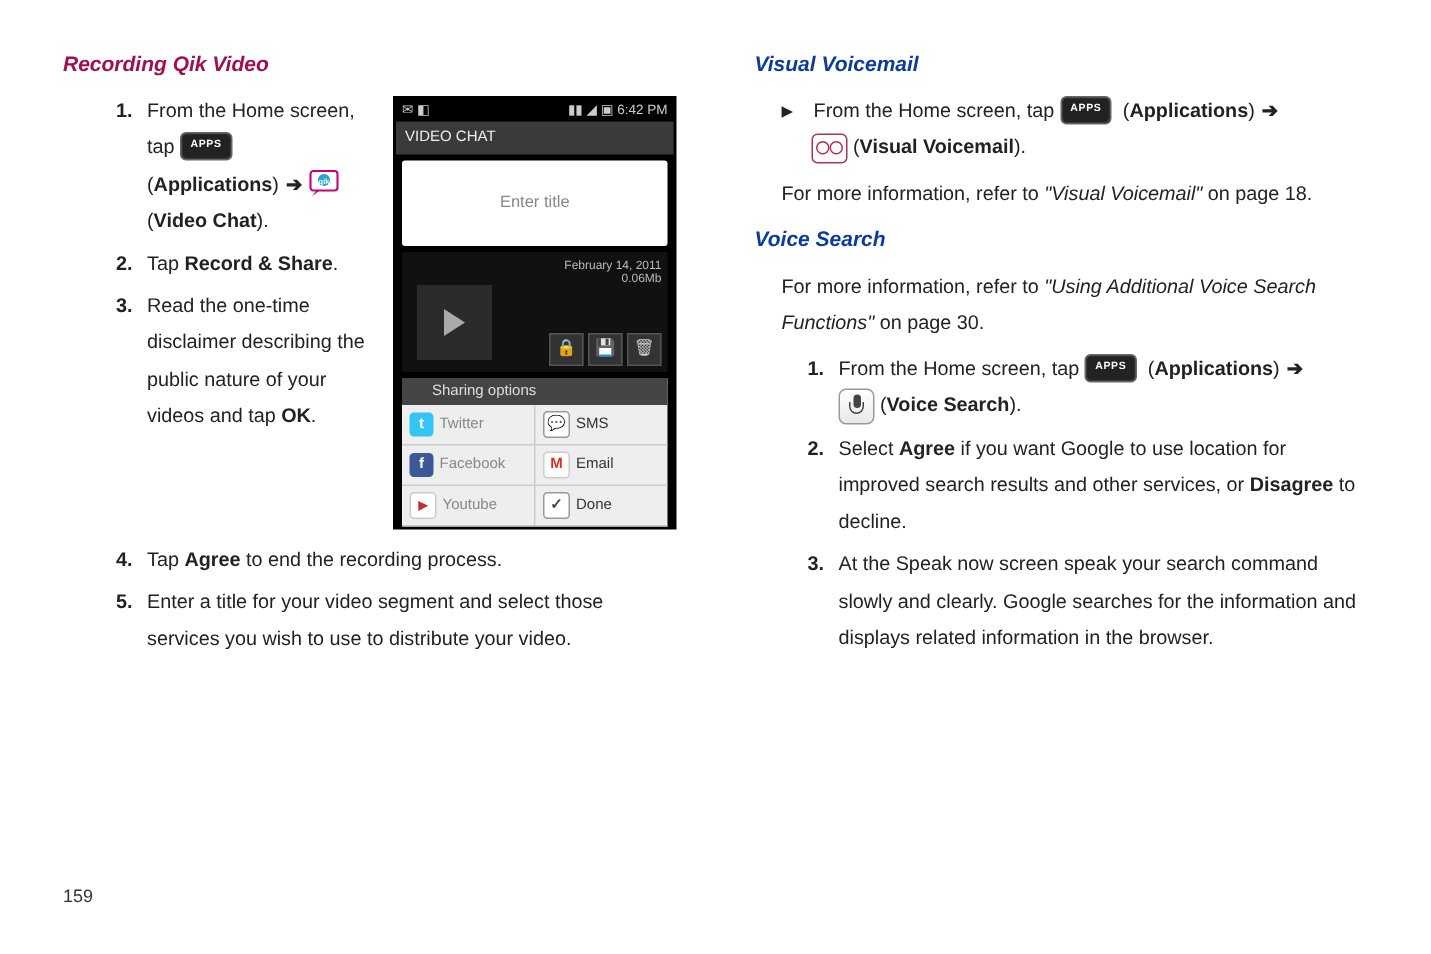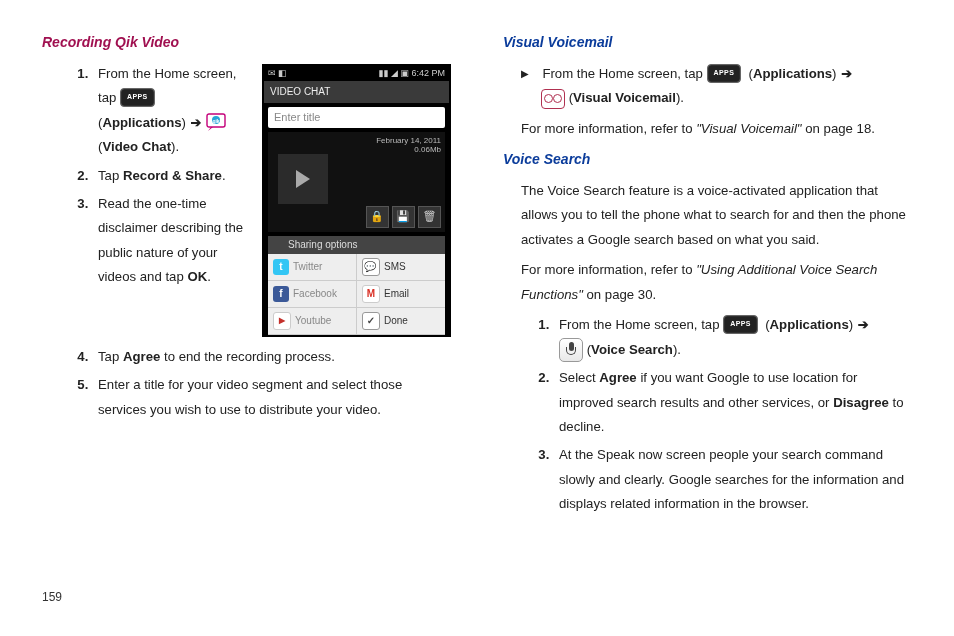--- a/index.html
+++ b/index.html
@@ -146,27 +146,28 @@
   .phone .titlebar {
     background: #3a3a3a;
     color: #eee;
     font-size: 10px;
     padding: 5px 6px;
   }
   .phone .title-input {
     background: #fff;
     color: #888;
     margin: 4px;
-    padding: 4px 6px;
+    padding: 22px 6px;
     font-size: 11px;
     border-radius: 2px;
+    text-align: center;
   }
   .phone .video-area {
     position: relative;
-    height: 100px;
+    height: 80px;
     background: #111;
     margin: 0 4px;
   }
   .phone .video-area .playbtn {
     position: absolute;
     left: 10px; top: 22px;
     width: 50px; height: 50px;
     background: #2b2b2b;
     display: flex; align-items: center; justify-content: center;
   }
@@ -335,34 +336,33 @@
       <span style="padding-left:20px;margin-top:16px;">
         <span class="vvm-icon"></span>
         (<b>Visual Voicemail</b>).
       </span>
     </p>
     <p class="indent">
       <span>For more information, refer to </span><i>"Visual Voicemail"</i><span> on page 18.</span>
     </p>
 
     <h3 class="blue">Voice Search</h3>
-    <p class="indent">The Voice Search feature is a voice-activated application that allows you to tell the phone what to search for and then the phone activates a Google search based on what you said.</p>
     <p class="indent">
       <span>For more information, refer to </span><i>"Using Additional Voice Search Functions"</i><span> on page 30.</span>
     </p>
     <ol>
       <li>
         <span>From the Home screen, tap </span>
         <span class="apps-icon">APPS</span>
         &nbsp;(<b>Applications</b>) <span class="arrow"></span>
         <br>
         <span class="mic-icon"></span>
         (<b>Voice Search</b>).
       </li>
       <li>
         <span>Select </span><b>Agree</b><span> if you want Google to use location for improved search results and other services, or </span><b>Disagree</b><span> to decline.</span>
       </li>
-      <li>At the Speak now screen people your search command slowly and clearly. Google searches for the information and displays related information in the browser.</li>
+      <li>At the Speak now screen speak your search command slowly and clearly. Google searches for the information and displays related information in the browser.</li>
     </ol>
   </div>
 </div>
 
 <div class="page-num">159</div>
 
 </body></html>

